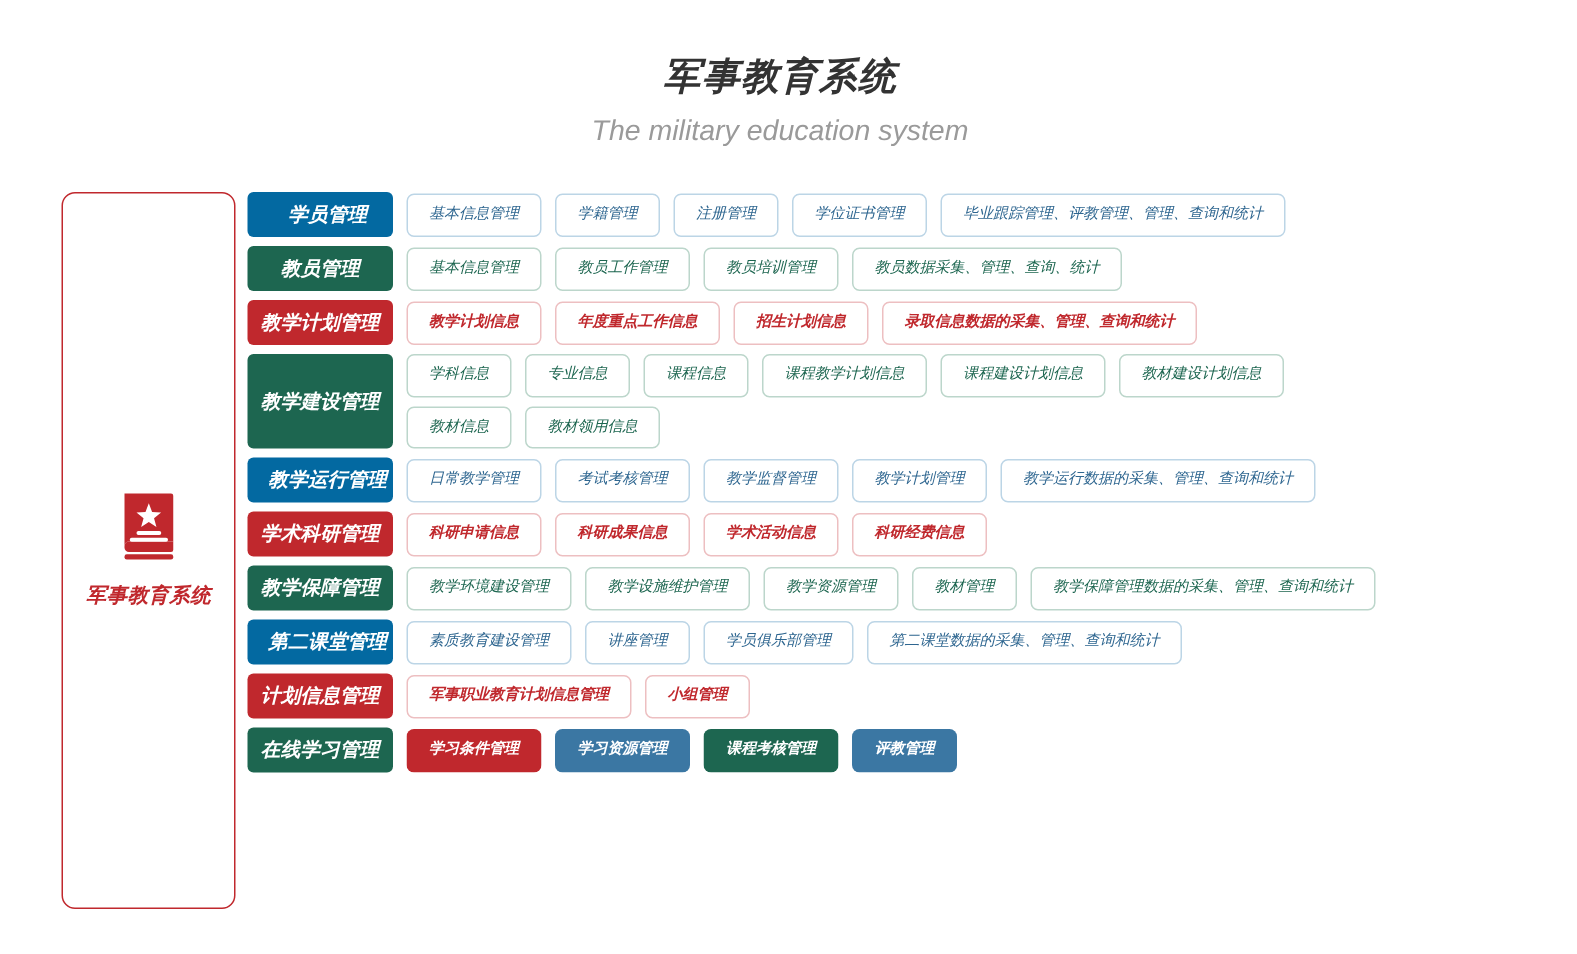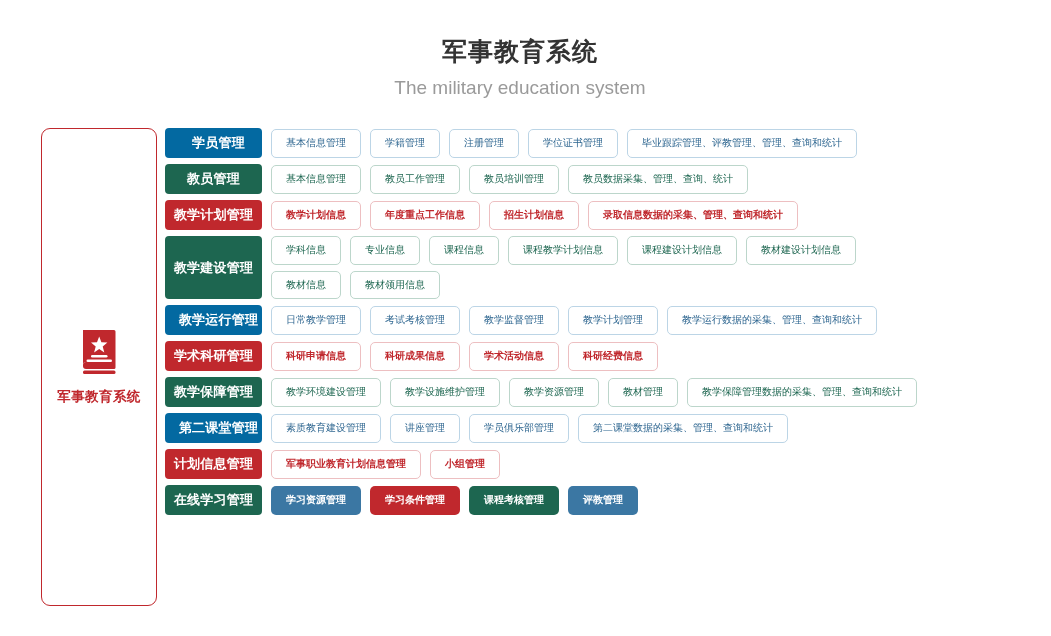--- a/index.html
+++ b/index.html
@@ -8,21 +8,21 @@
     background: #ffffff;
   }
   body {
     width: 1051px;
     height: 636px;
     font-family: "Liberation Sans", "DejaVu Sans", sans-serif;
     overflow: hidden;
     color: #333;
   }
 
-  .page { width: 1040px; height: 636px; position: relative; }
+  .page { width: 1040px; height: 636px; position: relative; font-style: italic; }
 
   
   .header {
     padding-top: 38px;
     text-align: center;
   }
   .page-title {
     font-size: 25px;
     font-weight: bold;
     color: #333333;
@@ -267,22 +267,22 @@
             <div class="subrow">
               <div class="btn red">军事职业教育计划信息管理</div>
               <div class="btn red">小组管理</div>
             </div>
           </div>
         </div>
         <div class="row">
           <div class="cat green">在线学习管理</div>
           <div class="subwrap">
             <div class="subrow">
+              <div class="btn red solid">学习条件管理</div>
               <div class="btn blue solid">学习资源管理</div>
-              <div class="btn red solid">学习条件管理</div>
               <div class="btn green solid">课程考核管理</div>
               <div class="btn blue solid">评教管理</div>
             </div>
           </div>
         </div>
       </div>
 
   </div>
 </div>
 

